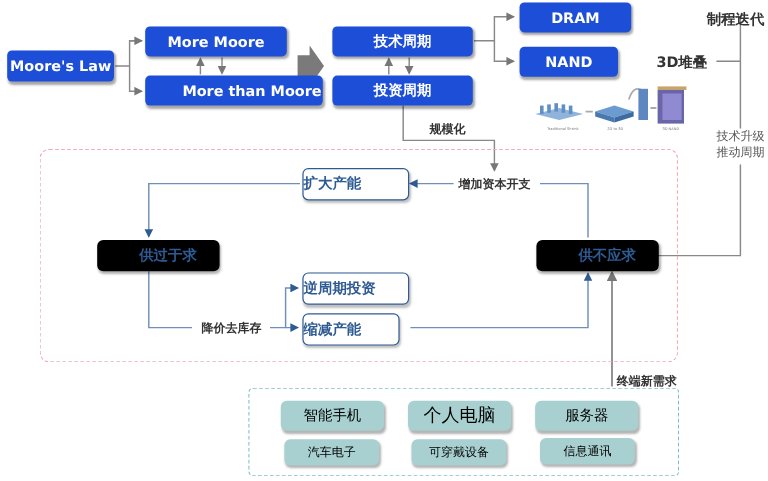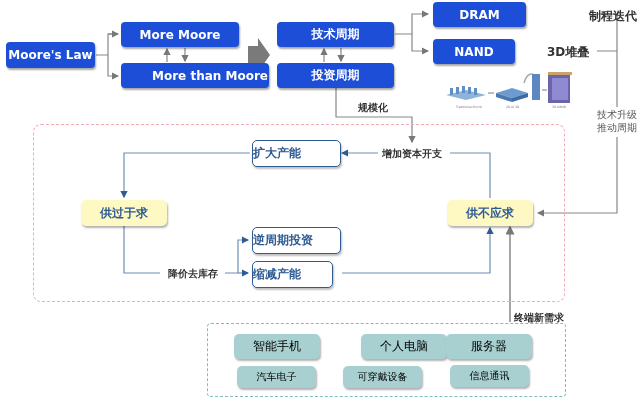--- a/index.html
+++ b/index.html
@@ -5,23 +5,23 @@
   html, body { margin: 0; padding: 0; background: #ffffff; }
   body { width: 640px; height: 401px; position: relative; overflow: hidden;
          font-family: "DejaVu Sans", "Liberation Sans", sans-serif; }
   .abs { position: absolute; }
   .box-blue { position: absolute; background: #1d4ed8; color: #fff; border-radius: 4px;
     font-weight: bold; font-size: 12px; display: flex; align-items: center; justify-content: center;
     box-shadow: 1px 2px 2px rgba(0,0,0,0.35); white-space: nowrap; }
   .box-outline { position: absolute; background: #fff; color: #2f5b93; border: 1.5px solid #2f5b93;
     border-radius: 5px; font-weight: bold; font-size: 12px; display: flex; align-items: center;
     justify-content: flex-start; box-shadow: 1px 2px 2px rgba(0,0,0,0.25); box-sizing: border-box; }
-  .box-pink { position: absolute; background: #fef9c3; color: #2f5b93; border-radius: 5px;
+  .box-pink { position: absolute; background: #000000; color: #2f5b93; border-radius: 5px;
     font-weight: bold; font-size: 12px; display: flex; align-items: center; justify-content: center;
-    box-shadow: 1px 2px 2px rgba(0,0,0,0.3); }
+    box-shadow: 1px 2px 2px rgba(0,0,0,0.3); padding-left: 16px; }
   .box-teal { position: absolute; background: #a9d0d1; color: #000000; border-radius: 5px;
     font-weight: normal; display: flex; align-items: center; justify-content: center;
     box-shadow: 1px 2px 2px rgba(0,0,0,0.3); }
   .lbl { position: absolute; font-size: 10px; color: #333; white-space: nowrap; font-weight: bold; }
   .lbl-big { position: absolute; font-size: 12px; color: #333; font-weight: bold; white-space: nowrap; }
   .lbl-gray { position: absolute; font-size: 10px; color: #555; line-height: 13px; text-align: center; }
   svg.lines { position: absolute; left: 0; top: 0; }
   .dash-pink { position: absolute; border: 1.5px dashed #f3aab4; border-radius: 8px; box-sizing: border-box; }
   .dash-teal { position: absolute; border: 1.5px dashed #7fbcc1; border-radius: 4px; box-sizing: border-box; }
 </style>
@@ -143,21 +143,21 @@
     <span>逆周期投资</span>
   </div>
 <div class="box-outline" style="left:252px;top:261px;width:81px;height:27px;">
     <span>缩减产能</span>
   </div>
 
 <div class="lbl" style="left:514px;top:311px;">终端新需求</div>
 <div class="box-teal" style="left:234px;top:334px;width:86px;height:25px;font-size:12px;">
     <span>智能手机</span>
   </div>
-<div class="box-teal" style="left:340px;top:334px;width:86px;height:25px;font-size:12px;margin-left:21px;">
+<div class="box-teal" style="left:340px;top:334px;width:86px;height:25px;font-size:15px;">
     <span>个人电脑</span>
   </div>
 <div class="box-teal" style="left:446px;top:334px;width:86px;height:25px;font-size:12px;">
     <span>服务器</span>
   </div>
 <div class="box-teal" style="left:237px;top:366px;width:79px;height:22px;font-size:10px;">
     <span>汽车电子</span>
   </div>
 <div class="box-teal" style="left:343px;top:366px;width:79px;height:22px;font-size:10px;">
     <span>可穿戴设备</span>

